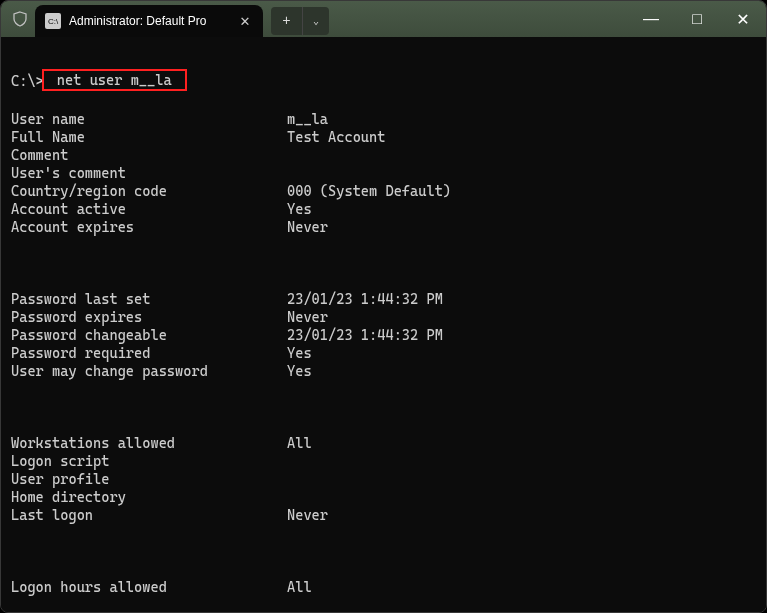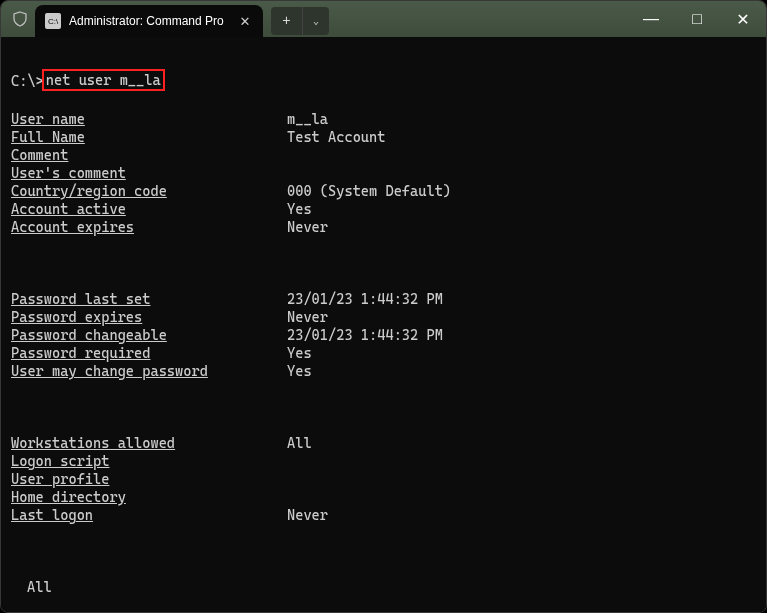--- a/index.html
+++ b/index.html
@@ -113,44 +113,44 @@
       padding: 15px 10px;
       color: #cccccc;
       font-size: 14px;
       line-height: 18px;
       white-space: pre;
       font-family: Consolas, 'Cascadia Mono', monospace;
       position: relative;
     }
     .line { display: block; min-height: 18px; }
     .row { display: flex; }
-    .label-col { width: 260px; flex-shrink: 0; text-decoration: underline; }
+    .label-col { width: 260px; flex-shrink: 0; }
     .val-col { flex: 1; margin-left: 16px; }
     .highlight-cmd {
       border: 2px solid #ff2020;
-      padding: 0 2px;
+      padding: 0 13px;
       display: inline-block;
       position: relative;
       margin-left: -2px;
     }
     .prompt-prefix { display: inline; }
   </style>
 </head>
 <body>
 
 <div class="window">
   <div class="titlebar">
     <div class="shield-icon">
       <svg width="16" height="16" viewBox="0 0 16 16">
           <path d="M8 1 L14 3 V8 C14 11 11 14 8 15 C5 14 2 11 2 8 V3 Z" fill="none" stroke="#c0c0c0" stroke-width="1.3"></path>
         </svg>
     </div>
     <div class="tab">
       <div class="tab-icon">C:\</div>
-      <div class="tab-title">Administrator: Command Pro</div>
+      <div class="tab-title">Administrator: Default Pro</div>
       <div class="tab-close">✕</div>
     </div>
     <div class="newtab-group">
       <div class="newtab-btn">+</div>
       <div class="newtab-drop">⌄</div>
     </div>
     <div class="win-controls">
       <div class="win-btn">—</div>
       <div class="win-btn">□</div>
       <div class="win-btn">✕</div>
@@ -158,20 +158,20 @@
   </div>
 
   <div class="terminal">
 <span class="line"><span class="prompt-prefix">C:\&gt;</span><span class="highlight-cmd" style="position:relative;top:-1px;">net user m__la</span></span>
 <div id="block1"><span class="line row"><span class="label-col">User name</span><span class="val-col">m__la</span></span><span class="line row"><span class="label-col">Full Name</span><span class="val-col">Test Account</span></span><span class="line row"><span class="label-col">Comment</span><span class="val-col"></span></span><span class="line row"><span class="label-col">User's comment</span><span class="val-col"></span></span><span class="line row"><span class="label-col">Country/region code</span><span class="val-col">000 (System Default)</span></span><span class="line row"><span class="label-col">Account active</span><span class="val-col">Yes</span></span><span class="line row"><span class="label-col">Account expires</span><span class="val-col">Never</span></span></div>
 <span class="line"></span>
 <div id="block2"><span class="line row"><span class="label-col">Password last set</span><span class="val-col">23/01/23 1:44:32 PM</span></span><span class="line row"><span class="label-col">Password expires</span><span class="val-col">Never</span></span><span class="line row"><span class="label-col">Password changeable</span><span class="val-col">23/01/23 1:44:32 PM</span></span><span class="line row"><span class="label-col">Password required</span><span class="val-col">Yes</span></span><span class="line row"><span class="label-col">User may change password</span><span class="val-col">Yes</span></span></div>
 <span class="line"></span>
 <div id="block3"><span class="line row"><span class="label-col">Workstations allowed</span><span class="val-col">All</span></span><span class="line row"><span class="label-col">Logon script</span><span class="val-col"></span></span><span class="line row"><span class="label-col">User profile</span><span class="val-col"></span></span><span class="line row"><span class="label-col">Home directory</span><span class="val-col"></span></span><span class="line row"><span class="label-col">Last logon</span><span class="val-col">Never</span></span></div>
 <span class="line"></span>
-<div id="block4"><span class="line row"><span class="val-col">All</span></span></div>
+<div id="block4"><span class="line row"><span class="label-col">Logon hours allowed</span><span class="val-col">All</span></span></div>
 
 
 
 
 
   </div>
 </div>
 
 </body></html>

